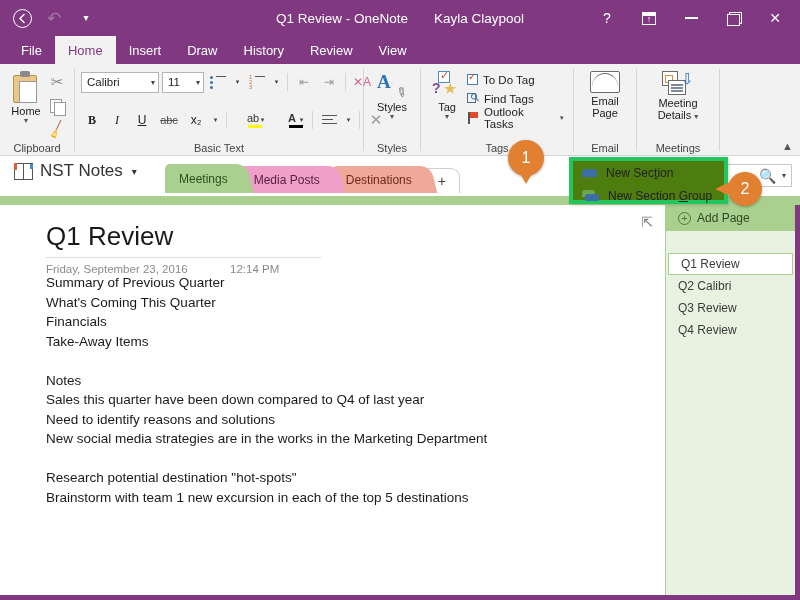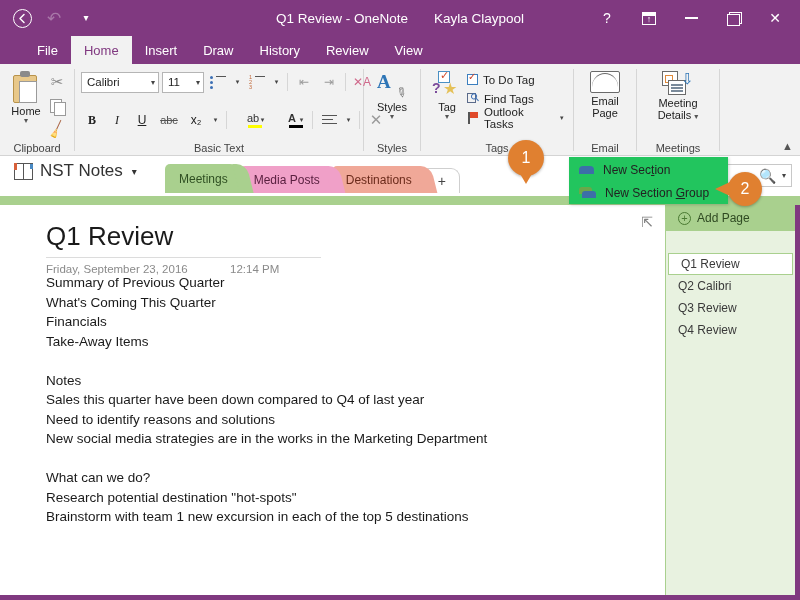--- a/index.html
+++ b/index.html
@@ -61,21 +61,21 @@
     content: ""; position: absolute; left: 2px; top: 0; width: 11px; height: 10px; border: 1.4px solid #fff;
   }
   .restore-glyph::after {
     content: ""; position: absolute; left: 0; top: 2px; width: 11px; height: 10px;
     border: 1.4px solid #fff; background: #803980;
   }
 
   
   .ribbon-tabs {
     position: absolute; top: 36px; left: 0; width: 800px; height: 28px;
-    background: #803980; display: flex; align-items: flex-end; padding-left: 24px;
+    background: #803980; display: flex; align-items: flex-end; padding-left: 8px;
   }
   .rtab {
     height: 28px; padding: 0 13px; display: flex; align-items: center;
     color: #ffffff; font-size: 13px;
   }
   .rtab.active { background: #f2f2f2; color: #803980; }
 
   
   .ribbon {
     position: absolute; top: 64px; left: 0; width: 800px; height: 92px;
@@ -303,21 +303,21 @@
   .pagelist { padding-top: 22px; }
   .pageitem {
     height: 22px; display: flex; align-items: center; padding-left: 12px;
     font-size: 12px; color: #3a3a3a;
   }
   .pageitem.selected { background: #ffffff; border: 1px solid #a9d08e; margin: 0 2px; height: 22px; }
 
   
   .dropdown {
     position: absolute; left: 569px; top: 157px; width: 159px; height: 47px;
-    background: #22c55e; border: 1px solid #22c55e; z-index: 40;
+    background: #4d7c0f; border: 4px solid #22c55e; z-index: 40;
     box-shadow: 1px 1px 3px rgba(0,0,0,0.18);
   }
   .ddrow { height: 23px; display: flex; align-items: center; gap: 9px; padding-left: 9px; font-size: 12px; color: #222; }
   .dd-tab-blue { width: 15px; height: 8px; background: #3c6fa8; border-radius: 4px 4px 0 0; }
   .dd-tab-group { position: relative; width: 17px; height: 11px; }
   .dd-tab-group .g { position: absolute; left: 0; top: 0; width: 13px; height: 7px; background: #6aa84a; border-radius: 3px 3px 0 0; }
   .dd-tab-group .b { position: absolute; left: 3px; top: 4px; width: 14px; height: 7px; background: #3c6fa8; border-radius: 3px 3px 0 0; }
   .u { text-decoration: underline; }
 
   
@@ -629,21 +629,20 @@
       <p>Summary of Previous Quarter</p>
       <p>What's Coming This Quarter</p>
       <p>Financials</p>
       <p>Take-Away Items</p>
       <p class="blank"></p>
       <p>Notes</p>
       <p>Sales this quarter have been down compared to Q4 of last year</p>
       <p>Need to identify reasons and solutions</p>
       <p>New social media strategies are in the works in the Marketing Department</p>
       <p class="blank"></p>
-      <p>What can we do?</p>
       <p>Research potential destination "hot-spots"</p>
       <p>Brainstorm with team 1 new excursion in each of the top 5 destinations</p>
     </div>
   </div>
 
   <div class="pagepane">
     <div class="addpage">
       <span class="plus-circ">+</span>
       <span>Add Page</span>
     </div>

